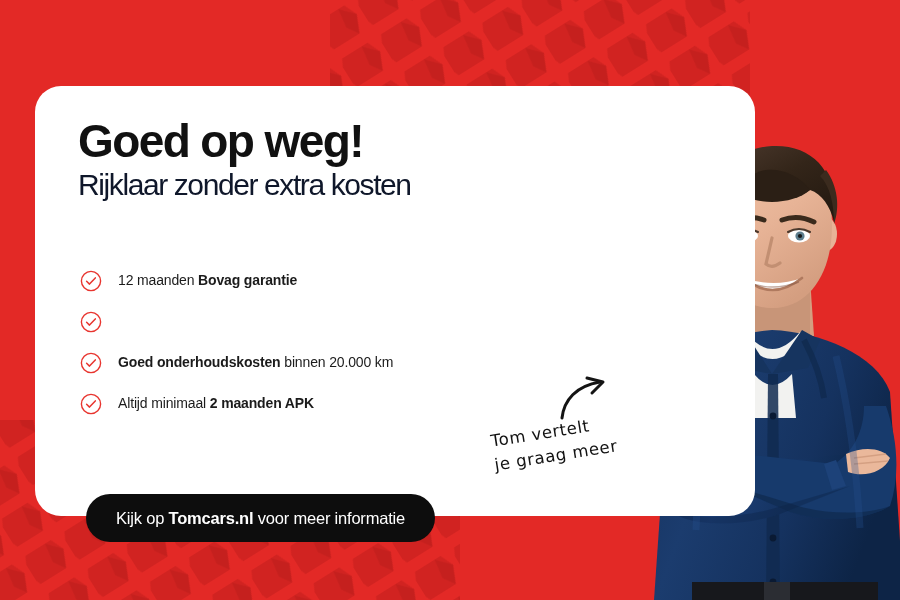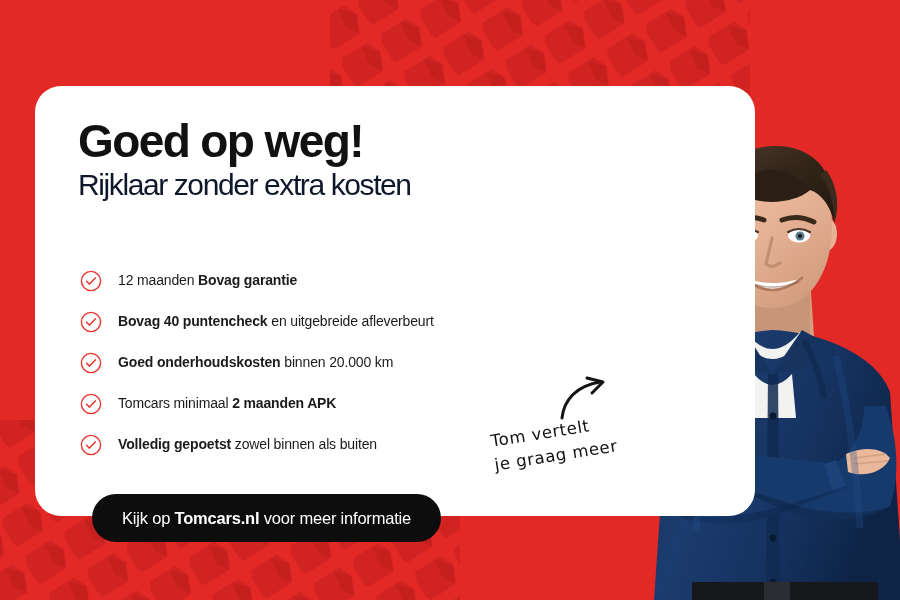--- a/index.html
+++ b/index.html
@@ -103,21 +103,21 @@
     color: #1b1b1b;
     letter-spacing: -0.15px;
     line-height: 1.2;
     white-space: nowrap;
   }
   .feature-text b { font-weight: 700; }
 
   
   #cta-button {
     position: absolute;
-    left: 92px;
+    left: 86px;
     top: 494px;
     height: 48px;
     padding: 0 30px;
     background: #0d0d0d;
     border-radius: 26px;
     border: none;
     display: flex;
     align-items: center;
     cursor: pointer;
   }
@@ -342,52 +342,42 @@
       <span class="feature-text"><span>12 maanden </span><b>Bovag garantie</b><span></span></span>
     </li>
 
     <li class="feature-item">
       <span class="check-icon">
         <svg viewBox="0 0 22 22" width="22" height="22" xmlns="http://www.w3.org/2000/svg">
           <circle cx="11" cy="11" r="9.6" fill="none" stroke="#E8352F" stroke-width="1.4"></circle>
           <path d="M6.6 11.3 L9.5 14.1 L15.3 7.9" fill="none" stroke="#E8352F" stroke-width="1.5" stroke-linecap="round" stroke-linejoin="round"></path>
         </svg>
       </span>
-      <span class="feature-text"><span></span><b>Bovag 40 puntencheck</b><span> en uitgebreide afleverbeurt</span></span>
     </li>
 
     <li class="feature-item">
       <span class="check-icon">
         <svg viewBox="0 0 22 22" width="22" height="22" xmlns="http://www.w3.org/2000/svg">
           <circle cx="11" cy="11" r="9.6" fill="none" stroke="#E8352F" stroke-width="1.4"></circle>
           <path d="M6.6 11.3 L9.5 14.1 L15.3 7.9" fill="none" stroke="#E8352F" stroke-width="1.5" stroke-linecap="round" stroke-linejoin="round"></path>
         </svg>
       </span>
       <span class="feature-text"><span></span><b>Goed onderhoudskosten</b><span> binnen 20.000 km</span></span>
     </li>
 
     <li class="feature-item">
       <span class="check-icon">
         <svg viewBox="0 0 22 22" width="22" height="22" xmlns="http://www.w3.org/2000/svg">
           <circle cx="11" cy="11" r="9.6" fill="none" stroke="#E8352F" stroke-width="1.4"></circle>
           <path d="M6.6 11.3 L9.5 14.1 L15.3 7.9" fill="none" stroke="#E8352F" stroke-width="1.5" stroke-linecap="round" stroke-linejoin="round"></path>
         </svg>
       </span>
-      <span class="feature-text"><span>Tomcars minimaal </span><b>2 maanden APK</b><span></span></span>
+      <span class="feature-text"><span>Altijd minimaal </span><b>2 maanden APK</b><span></span></span>
     </li>
 
-    <li class="feature-item">
-      <span class="check-icon">
-        <svg viewBox="0 0 22 22" width="22" height="22" xmlns="http://www.w3.org/2000/svg">
-          <circle cx="11" cy="11" r="9.6" fill="none" stroke="#E8352F" stroke-width="1.4"></circle>
-          <path d="M6.6 11.3 L9.5 14.1 L15.3 7.9" fill="none" stroke="#E8352F" stroke-width="1.5" stroke-linecap="round" stroke-linejoin="round"></path>
-        </svg>
-      </span>
-      <span class="feature-text"><span></span><b>Volledig gepoetst</b><span> zowel binnen als buiten</span></span>
-    </li>
 
   </ul>
 
   <div id="hw-arrow">
     <svg viewBox="0 0 62 46" width="62" height="46" xmlns="http://www.w3.org/2000/svg">
       <path d="M6 44 C 8 26 20 12 44 8" fill="none" stroke="#141414" stroke-width="3" stroke-linecap="round"></path>
       <path d="M31 4 L47 8 L36 19" fill="none" stroke="#141414" stroke-width="3" stroke-linecap="round" stroke-linejoin="round"></path>
     </svg>
   </div>
 

